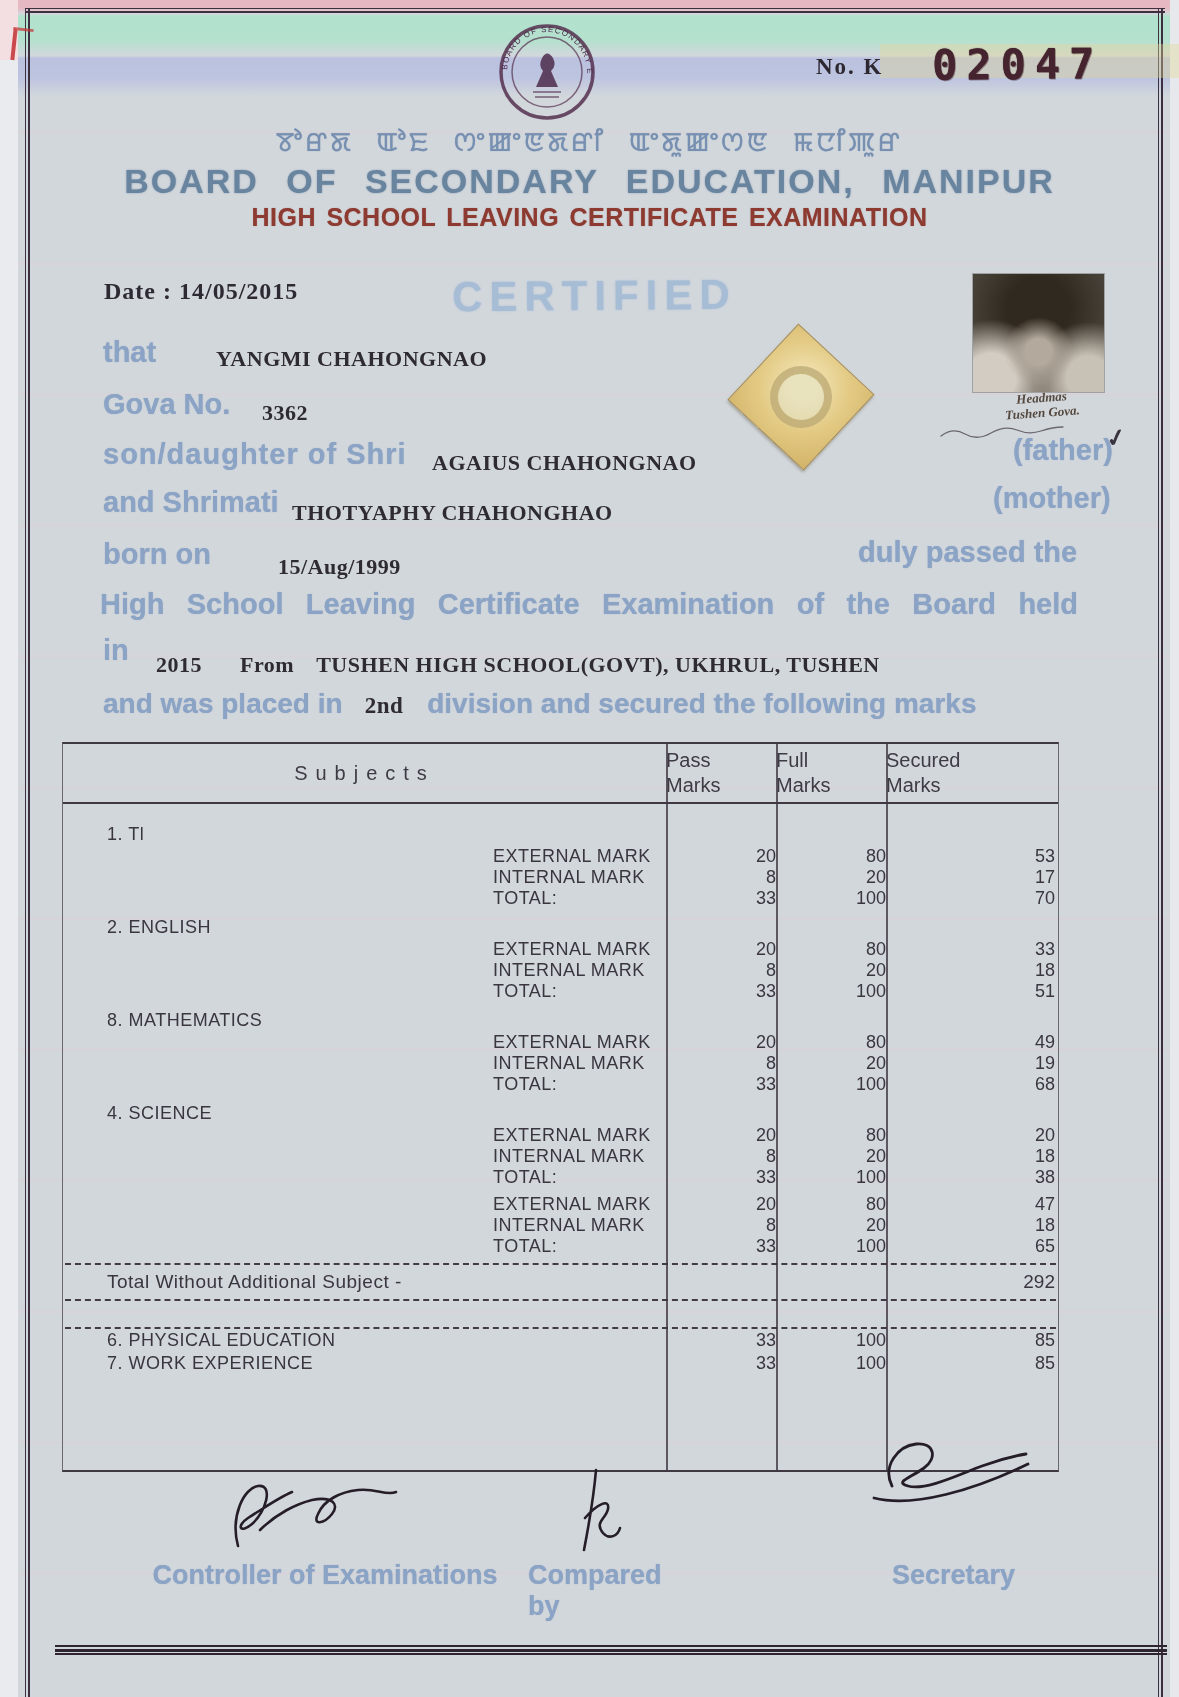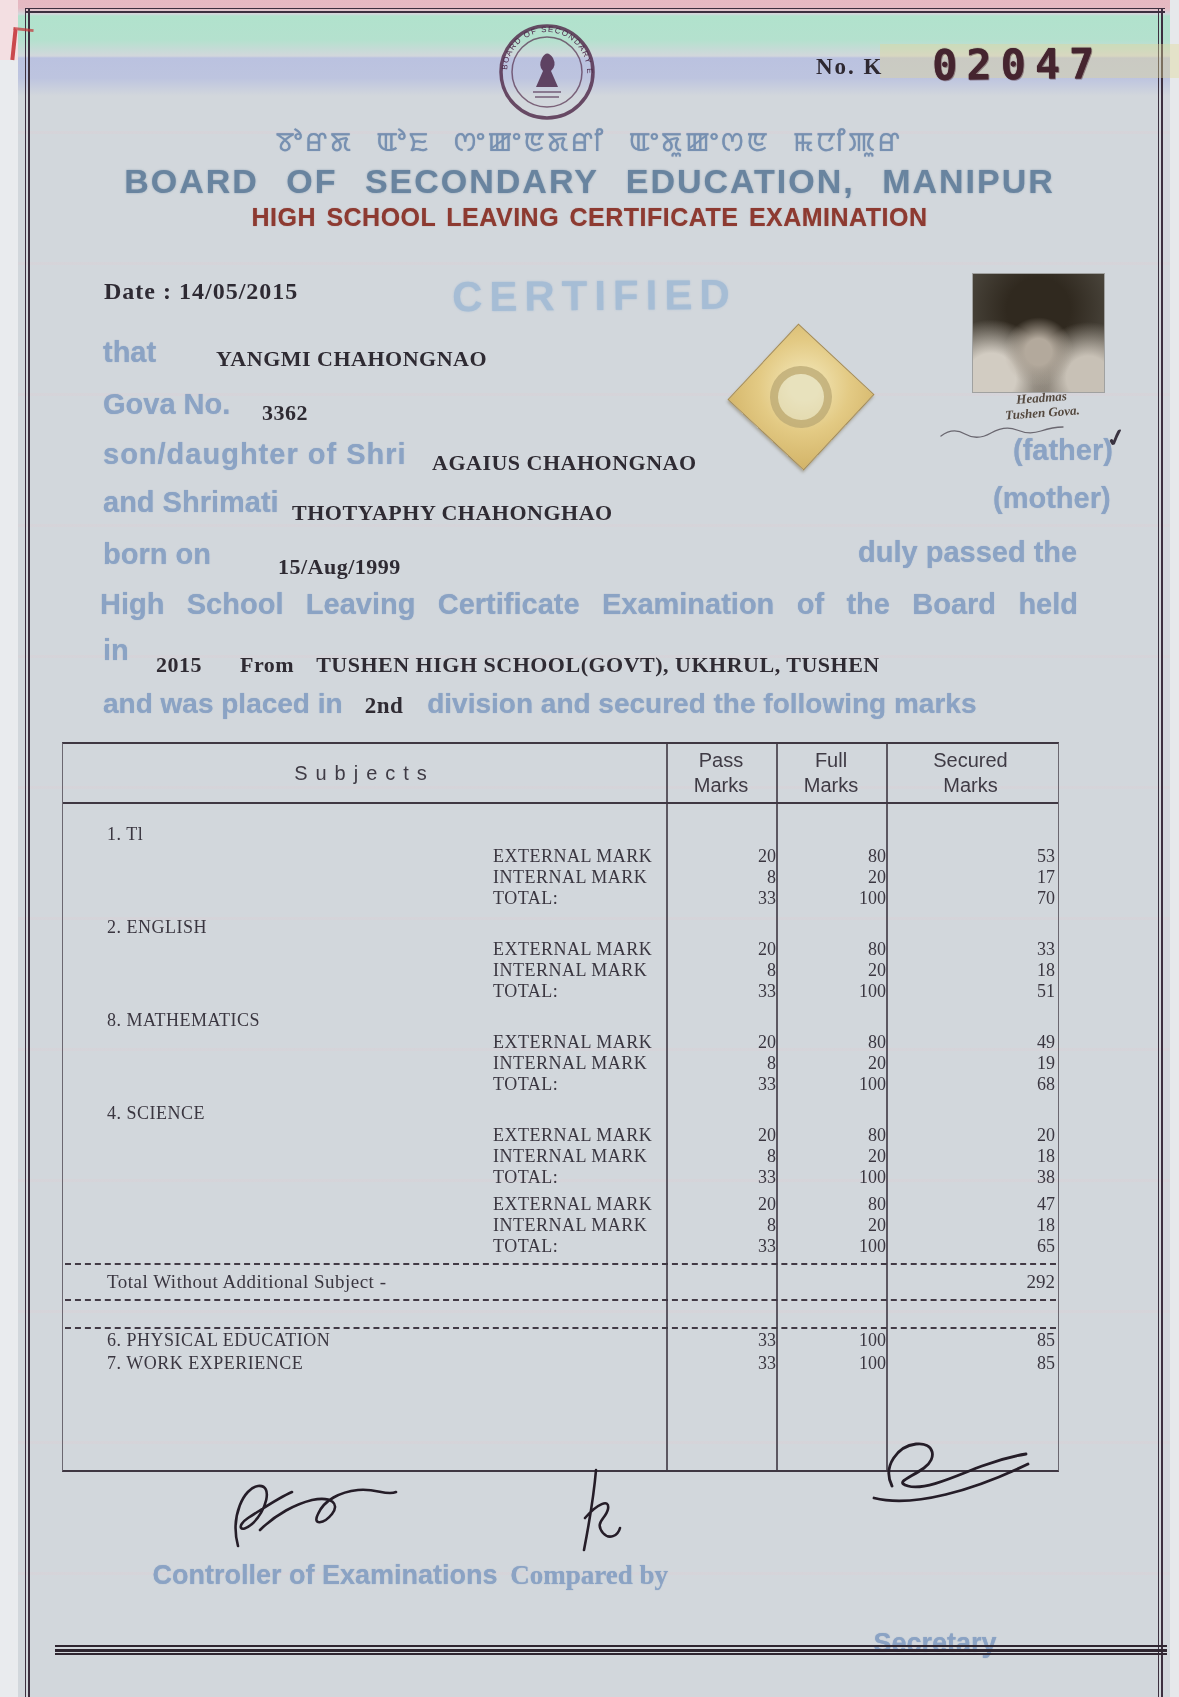--- a/index.html
+++ b/index.html
@@ -69,23 +69,23 @@
   .division-line{left:103px;top:688px;width:980px;display:flex;align-items:baseline;gap:0;}
 
   
   .mtable{left:62px;top:742px;width:995px;height:726px;
     border-top:2.5px solid #3f3742;border-bottom:2px solid #3f3742;
     border-left:1.5px solid rgba(63,55,66,.7);border-right:1.5px solid rgba(63,55,66,.7);}
   .vline{position:absolute;top:0;bottom:0;width:1.5px;background:rgba(63,55,66,.8);}
   .trow{display:grid;grid-template-columns:603px 110px 110px 169px;align-items:center;}
   .thead{height:58px;border-bottom:2px solid #3f3742;font-size:20px;color:#3f3b45;}
   .hdr-subjects{text-align:center;letter-spacing:8px;}
-  .hdr{text-align:center;line-height:1.25;}
+  .hdr{text-align:left;line-height:1.25;}
   .hdr .wrapbox{display:inline-block;width:72px;}
-  .tbody{padding-top:18px;font-family:Liberation Serif, serif;color:#3a3640;font-size:18px;}
+  .tbody{padding-top:18px;font-family:Liberation Sans, sans-serif;color:#3a3640;font-size:18px;}
   .name-row{height:24px;}
   .subj-name{padding-left:44px;letter-spacing:.5px;}
   .mark-row{height:21px;}
   .mark-label{padding-left:430px;letter-spacing:.5px;}
   .num{text-align:right;}
   .subject-block{margin-bottom:6px;}
   .dash{border-top:2.5px dashed #423a45;margin:0 2px;}
   .total-row{height:34px;font-size:19px;}
   .total-label{padding-left:44px;letter-spacing:.5px;}
   .spacer26{height:26px;}
@@ -332,17 +332,17 @@
     <path d="M38,78 C30,48 44,20 58,18 C74,16 66,44 52,56 C40,66 36,58 48,50 C64,40 78,30 92,24 M60,62 C76,46 96,36 112,32 C132,28 140,36 132,46 C124,56 112,58 118,46 C124,32 140,24 158,22 C176,20 186,28 196,24" class="sig" stroke-width="2.6"></path>
   </svg>
   <svg class="abs" style="left:552px;top:1456px;" width="90" height="110" viewBox="0 0 90 110">
     <path d="M44,14 C42,38 37,68 32,94 M33,62 C45,48 58,42 56,53 C54,63 42,66 51,77 C57,84 66,80 68,72" class="sig" stroke-width="2.6"></path>
   </svg>
   <svg class="abs" style="left:862px;top:1432px;" width="175" height="95" viewBox="0 0 175 95">
     <path d="M30,54 C20,34 36,14 54,12 C72,10 76,26 62,36 C48,46 32,50 46,54 C64,59 98,42 120,34 C136,28 152,24 164,22 M12,66 C52,76 112,58 166,32" class="sig" stroke-width="2.8"></path>
   </svg>
 
   <div class="abs stamp footer-lbl" style="left:100px;top:1560px;width:450px;text-align:center;">Controller of Examinations</div>
-  <div class="abs stamp footer-lbl" style="left:498px;top:1560px;width:170px;text-align:right;font-family:Liberation Serif, serif;">Compared by</div>
-  <div class="abs stamp footer-lbl" style="left:855px;top:1628px;width:160px;text-align:center;">Secretary</div>
+  <div class="abs stamp footer-lbl" style="left:528px;top:1560px;width:170px;text-align:left;">Compared by</div>
+  <div class="abs stamp footer-lbl" style="left:855px;top:1560px;width:160px;text-align:right;">Secretary</div>
 
   <div class="abs triple-line"></div>
 </div>
 
 </body></html>

